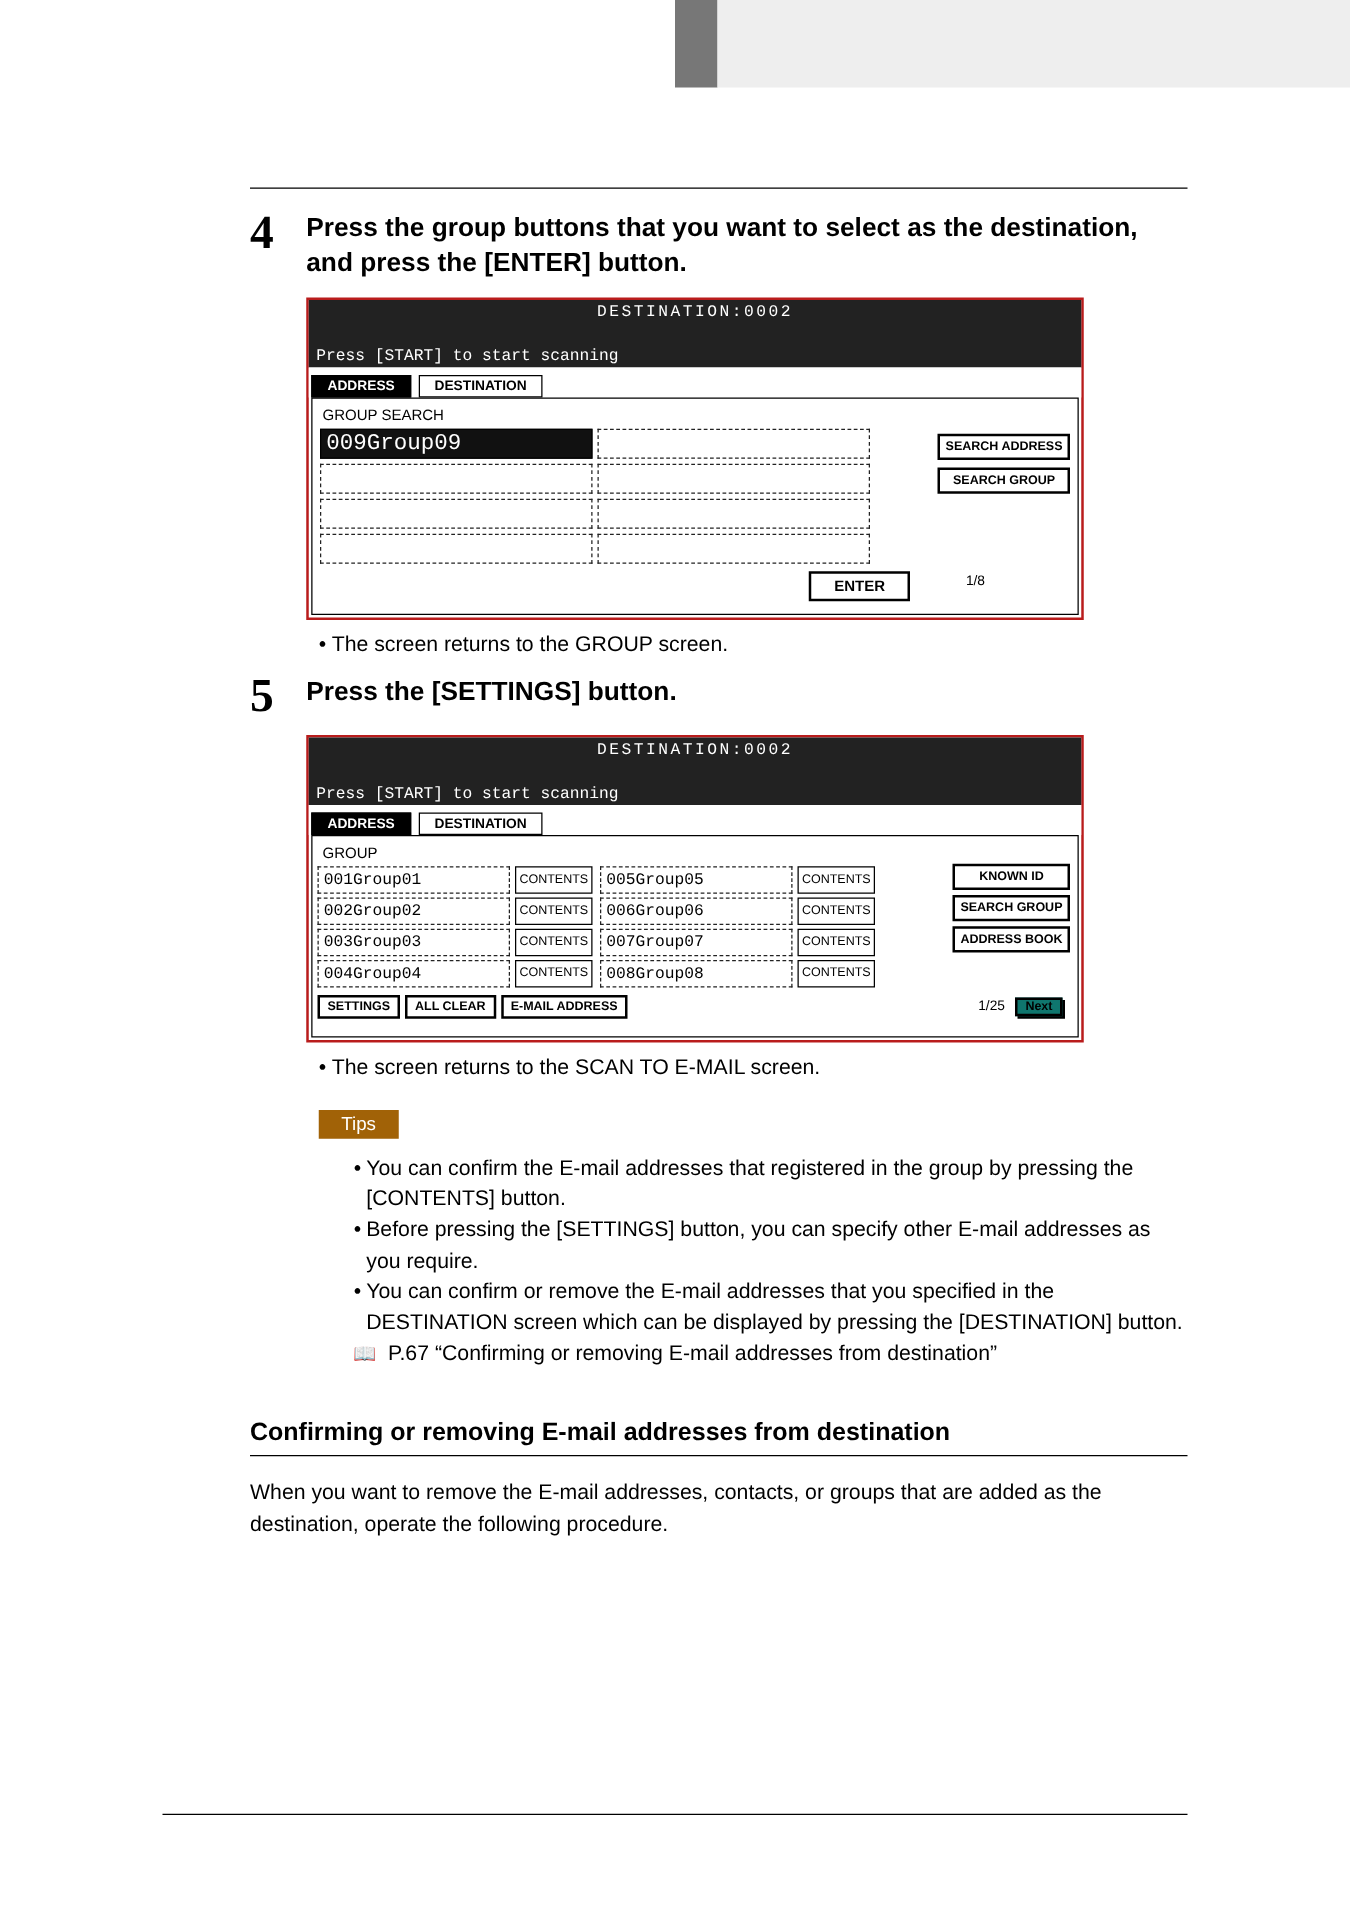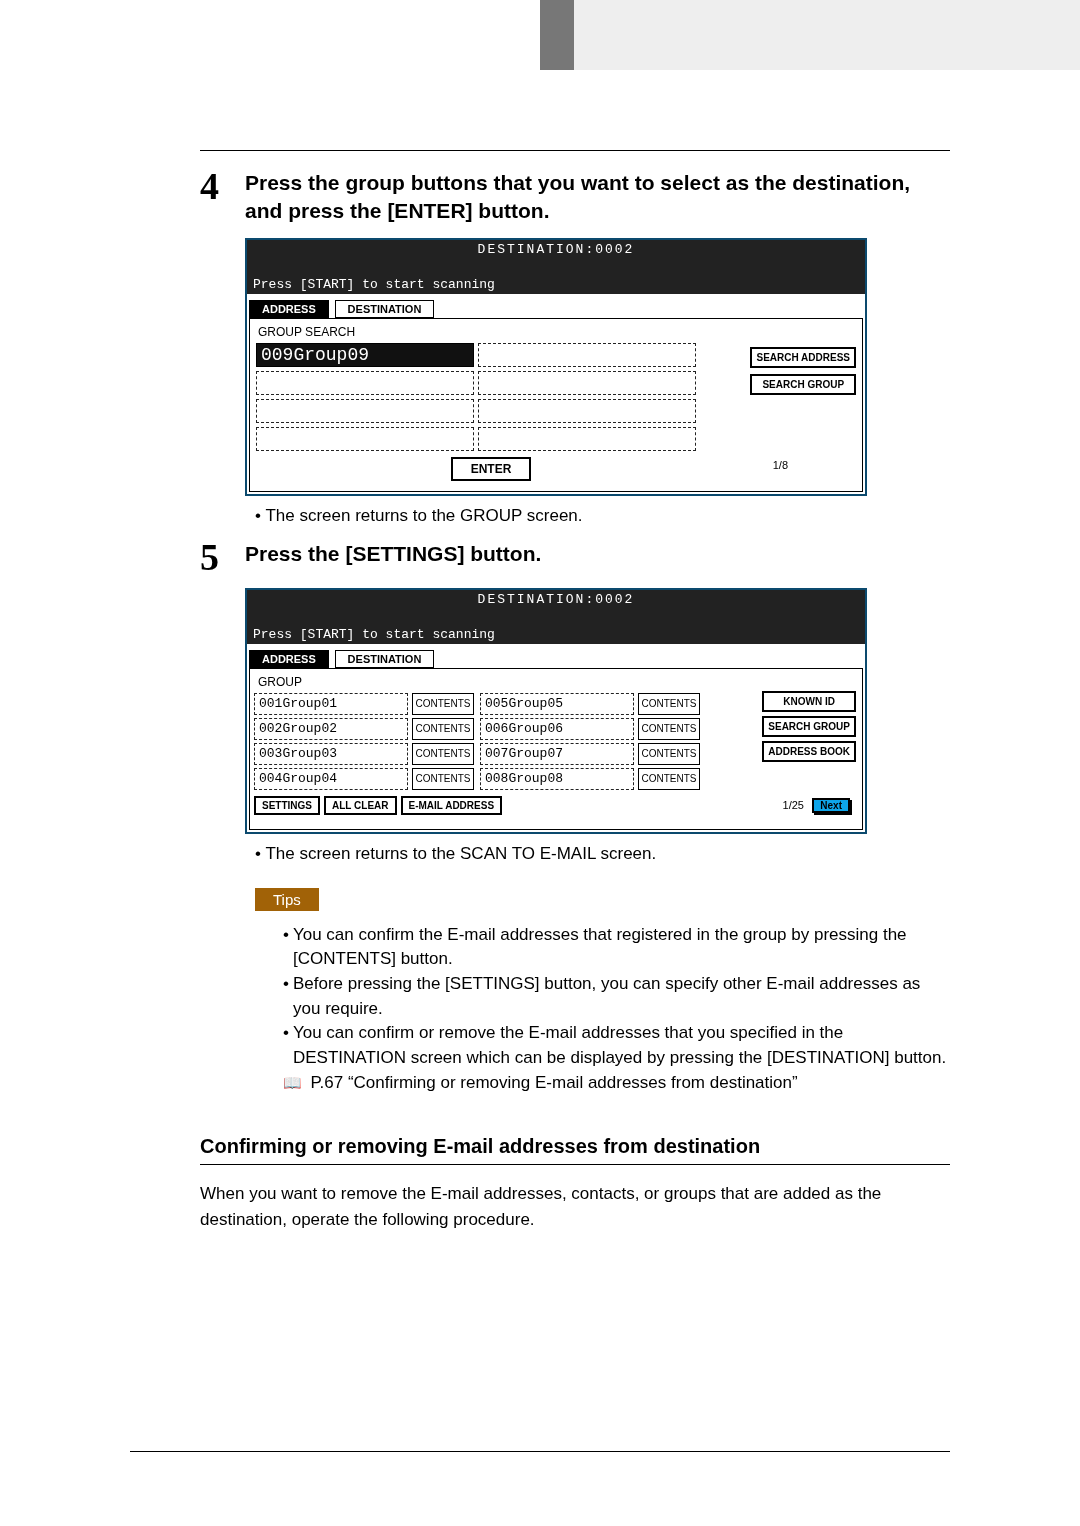--- a/index.html
+++ b/index.html
@@ -54,21 +54,21 @@
   .step-title {
     font-size: 21px;
     font-weight: bold;
     line-height: 1.35;
   }
   .step-body {
     margin-left: 45px;
   }
   .device-screen {
     background: #fff;
-    border: 2px solid #0c4a6e;
+    border: 2px solid #b91c1c;
     width: 618px;
     margin-top: 12px;
     font-family: "Courier New", monospace;
     font-size: 13px;
   }
   .ds-top {
     background: #222;
     color: #fff;
     padding: 2px 6px;
   }
@@ -164,21 +164,21 @@
     border: 2px solid #000;
     background: #fff;
     font-family: Arial;
     font-size: 10px;
     font-weight: bold;
     padding: 3px 4px;
     text-align: center;
     min-width: 72px;
   }
   .enter-row {
-    text-align: center;
+    text-align: right;
     padding: 6px 130px 4px 0;
     position: relative;
   }
   .enter-btn {
     border: 2px solid #000;
     display: inline-block;
     font-family: Arial;
     font-weight: bold;
     font-size: 12px;
     padding: 3px 18px;
@@ -237,21 +237,21 @@
     font-size: 11px;
   }
   .s2-next {
     position: absolute;
     right: 8px;
     border: 2px solid #000;
     font-family: Arial;
     font-size: 10px;
     font-weight: bold;
     padding: 0 6px;
-    background: #0ea5e9;
+    background: #0f766e;
     box-shadow: 2px 2px 0 #000;
   }
   .bullet-line {
     font-size: 17px;
     margin: 10px 0 0 10px;
   }
   .bullet-line::before {
     content: "•  ";
   }
   h3.subhead {

